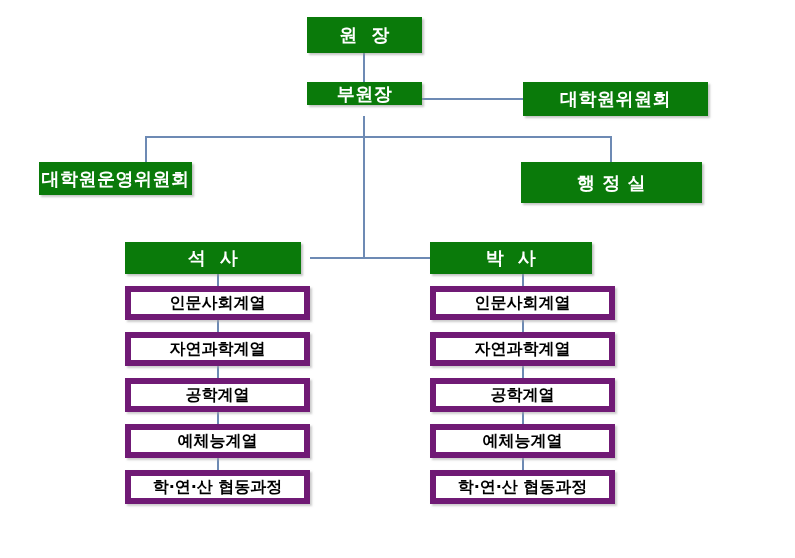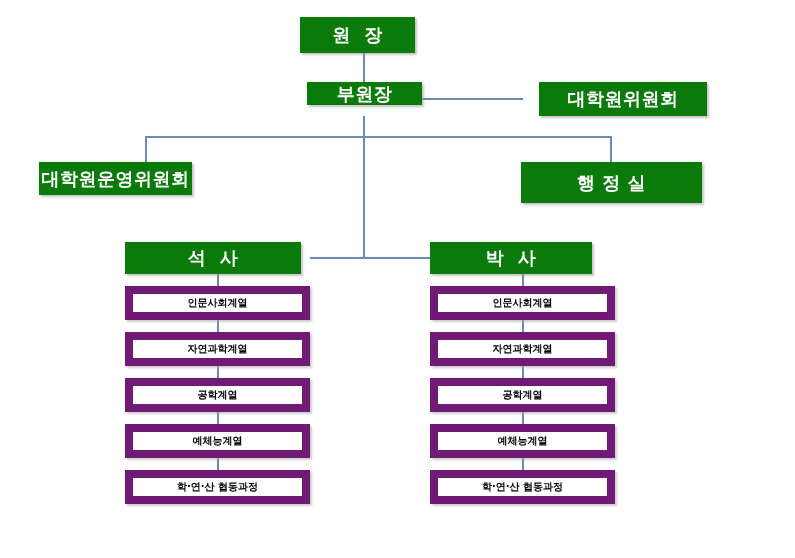--- a/index.html
+++ b/index.html
@@ -40,26 +40,26 @@
     box-sizing: border-box;
     white-space: pre;
     line-height: 1;
   }
 
   
   .wbox {
     position: absolute;
     background: #ffffff;
     color: #000000;
-    border: 8px solid #701a75;
+    border: 6px solid #701a75;
     display: flex;
     align-items: center;
     justify-content: center;
     font-weight: bold;
-    font-size: 10px;
+    font-size: 16px;
     box-shadow: 2px 2px 2px rgba(170,170,170,0.6);
     box-sizing: border-box;
     white-space: pre;
     line-height: 1;
   }
 </style>
 </head>
 <body>
 
 <div id="chart-canvas">
@@ -72,29 +72,29 @@
 
   <div class="conn conn-h" style="left:145px; top:136px; width:467px;"></div>
   <div class="conn conn-v" style="left:145px; top:136px; height:27px;"></div>
   <div class="conn conn-v" style="left:610px; top:136px; height:27px;"></div>
 
   <div class="conn conn-h" style="left:310px; top:257px; width:120px;"></div>
 
   <div class="conn conn-v" style="left:217px; top:274px; height:196px;"></div>
   <div class="conn conn-v" style="left:522px; top:274px; height:196px;"></div>
 
-  <div class="gbox" style="left:300px; top:17px; width:115px; height:36px;">
+  <div class="gbox" style="left:307px; top:17px; width:115px; height:36px;">
     <span>원  장</span>
   </div>
 
   <div class="gbox" style="left:307px; top:82px; width:115px; height:23px;">
     <span>부원장</span>
   </div>
 
-  <div class="gbox" style="left:523px; top:82px; width:168px; height:34px;margin-left:16px;">
+  <div class="gbox" style="left:523px; top:82px; width:185px; height:34px;">
     <span>대학원위원회</span>
   </div>
 
   <div class="gbox" style="left:39px; top:162px; width:153px; height:33px;justify-content:center;">
     <span>대학원운영위원회</span>
   </div>
 
   <div class="gbox" style="left:521px; top:162px; width:181px; height:41px;">
     <span>행 정 실</span>
   </div>

